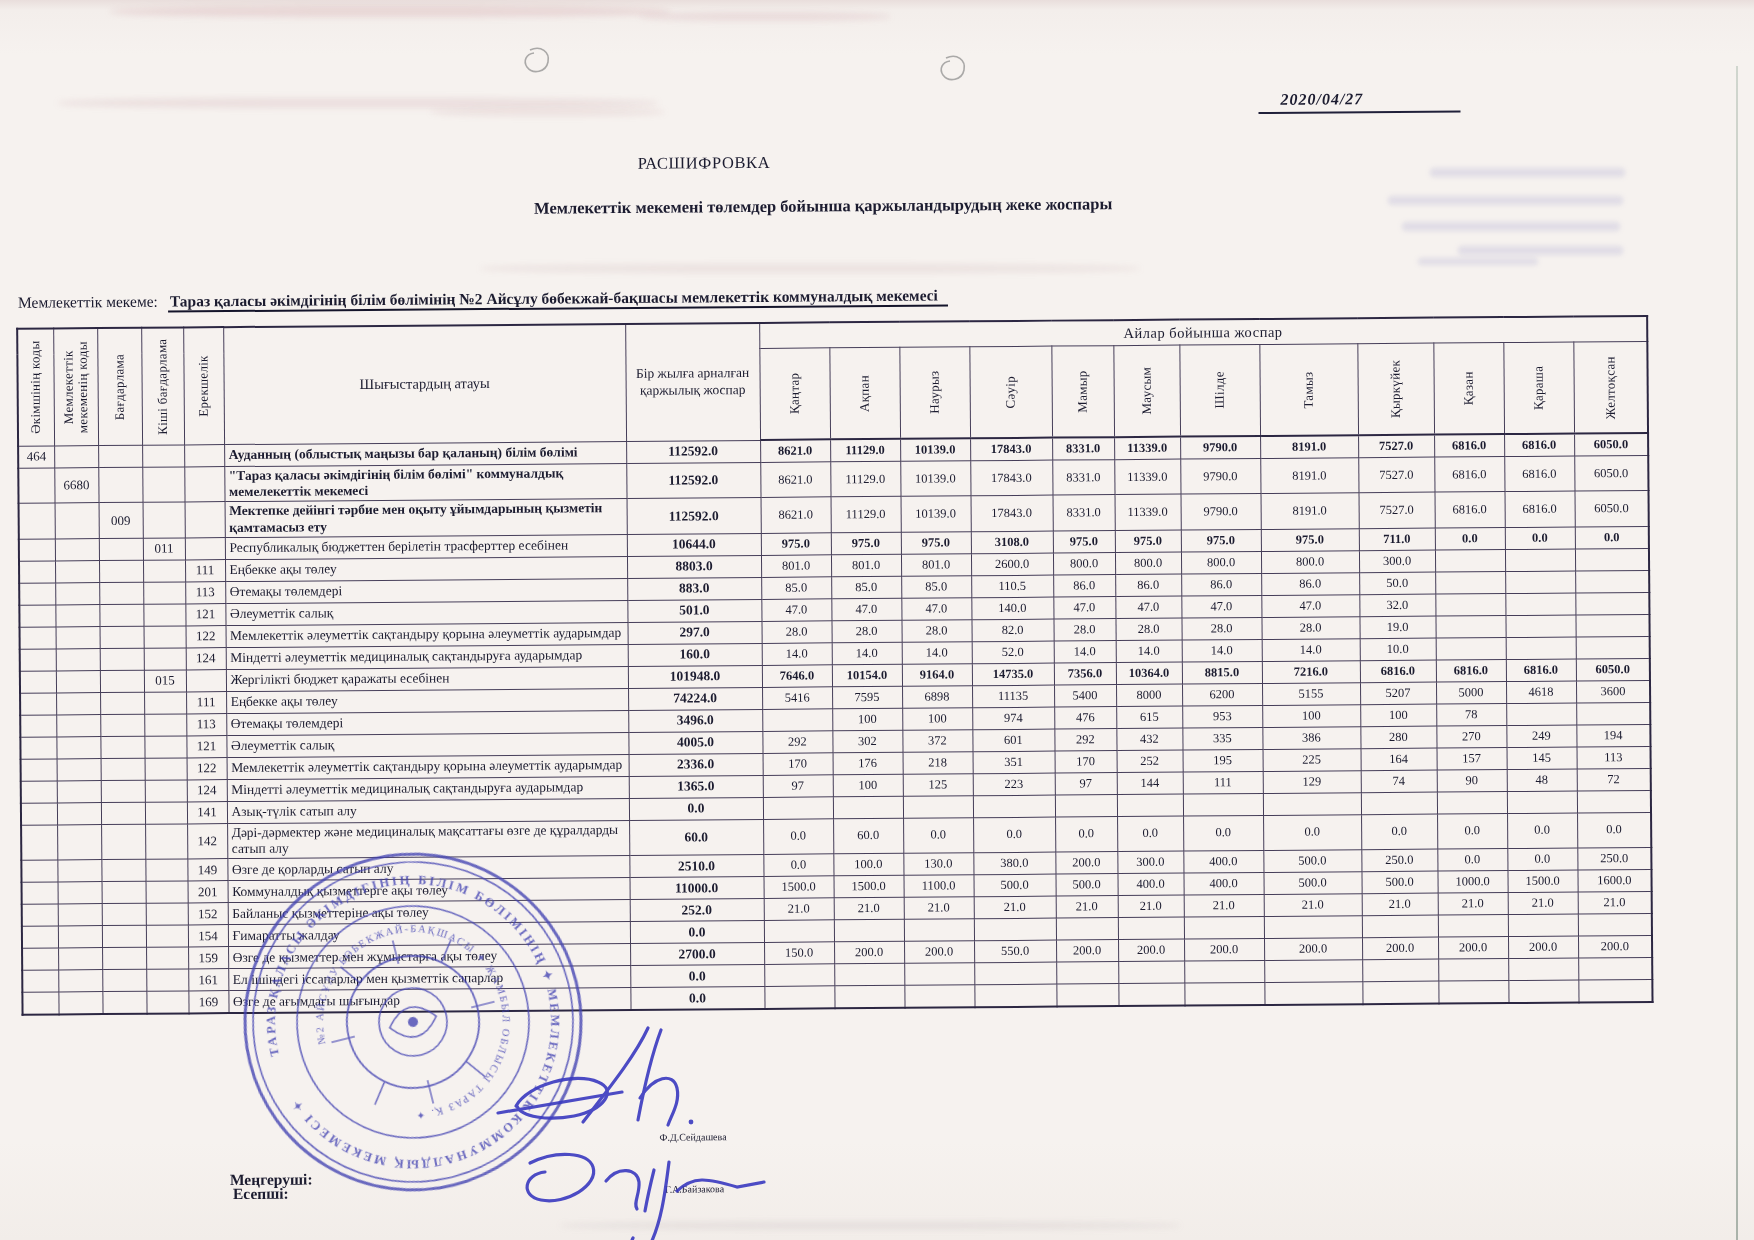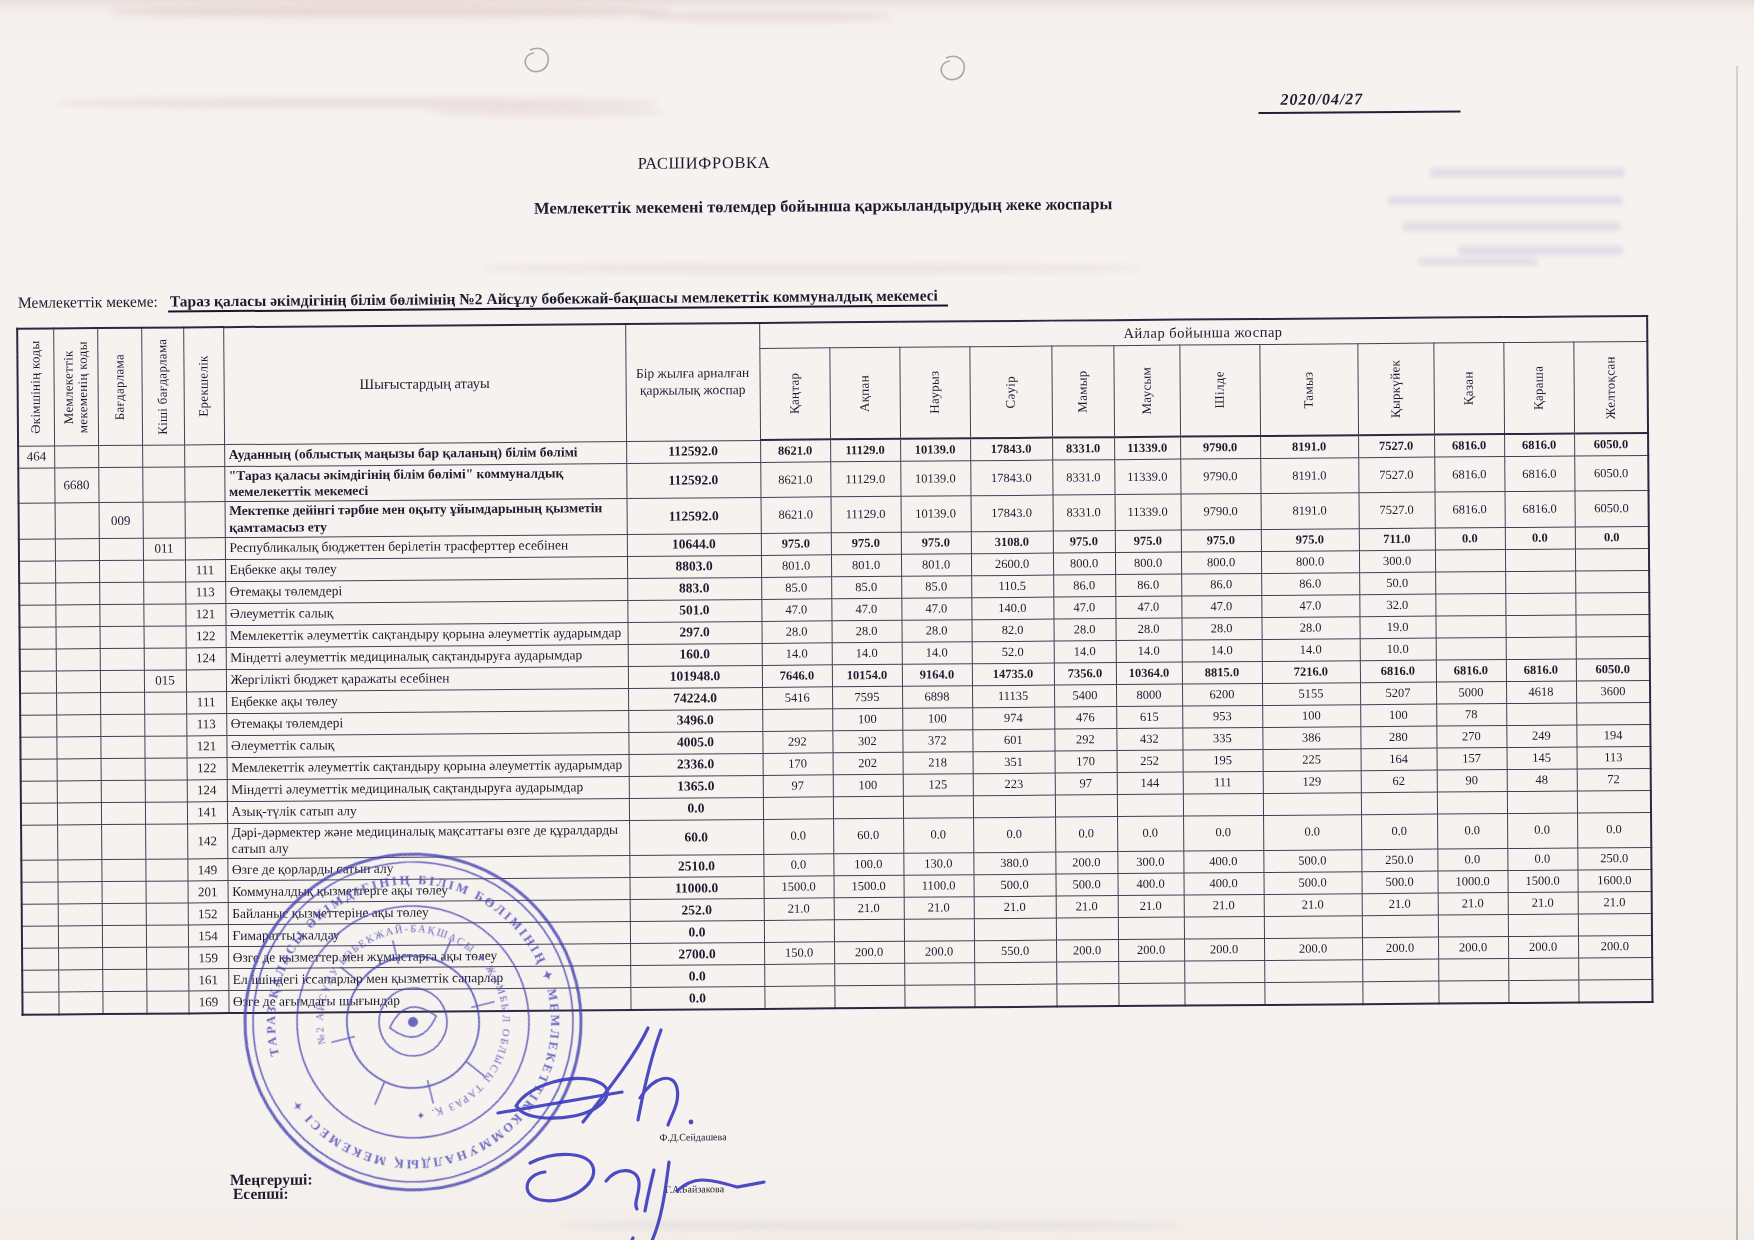--- a/index.html
+++ b/index.html
@@ -461,21 +461,21 @@
           </tr>
           <tr>
             <td class="code"></td>
             <td class="code"></td>
             <td class="code"></td>
             <td class="code"></td>
             <td class="code">122</td>
             <td class="name">Мемлекеттік әлеуметтік сақтандыру  қорына  әлеуметтік аударымдар</td>
             <td class="year">2336.0</td>
             <td class="num">170</td>
-            <td class="num">202</td>
+            <td class="num">176</td>
             <td class="num">218</td>
             <td class="num">351</td>
             <td class="num">170</td>
             <td class="num">252</td>
             <td class="num">195</td>
             <td class="num">225</td>
             <td class="num">164</td>
             <td class="num">157</td>
             <td class="num">145</td>
             <td class="num">113</td>
@@ -489,21 +489,21 @@
             <td class="name">Міндетті әлеуметтік медициналық сақтандыруға  аударымдар</td>
             <td class="year">1365.0</td>
             <td class="num">97</td>
             <td class="num">100</td>
             <td class="num">125</td>
             <td class="num">223</td>
             <td class="num">97</td>
             <td class="num">144</td>
             <td class="num">111</td>
             <td class="num">129</td>
-            <td class="num">62</td>
+            <td class="num">74</td>
             <td class="num">90</td>
             <td class="num">48</td>
             <td class="num">72</td>
           </tr>
           <tr>
             <td class="code"></td>
             <td class="code"></td>
             <td class="code"></td>
             <td class="code"></td>
             <td class="code">141</td>

